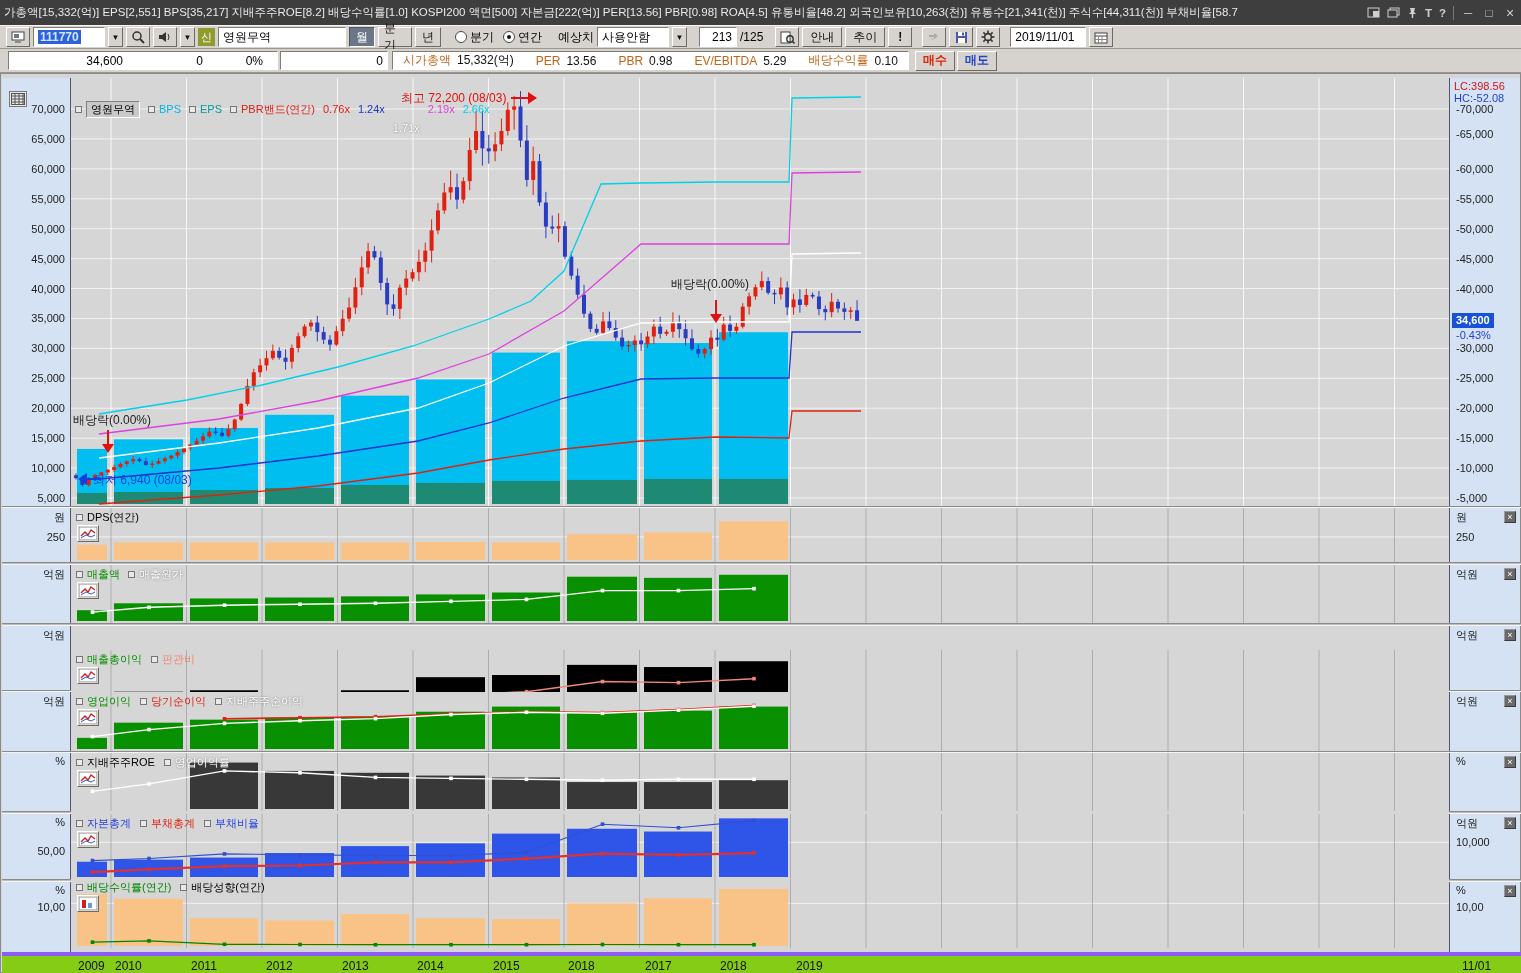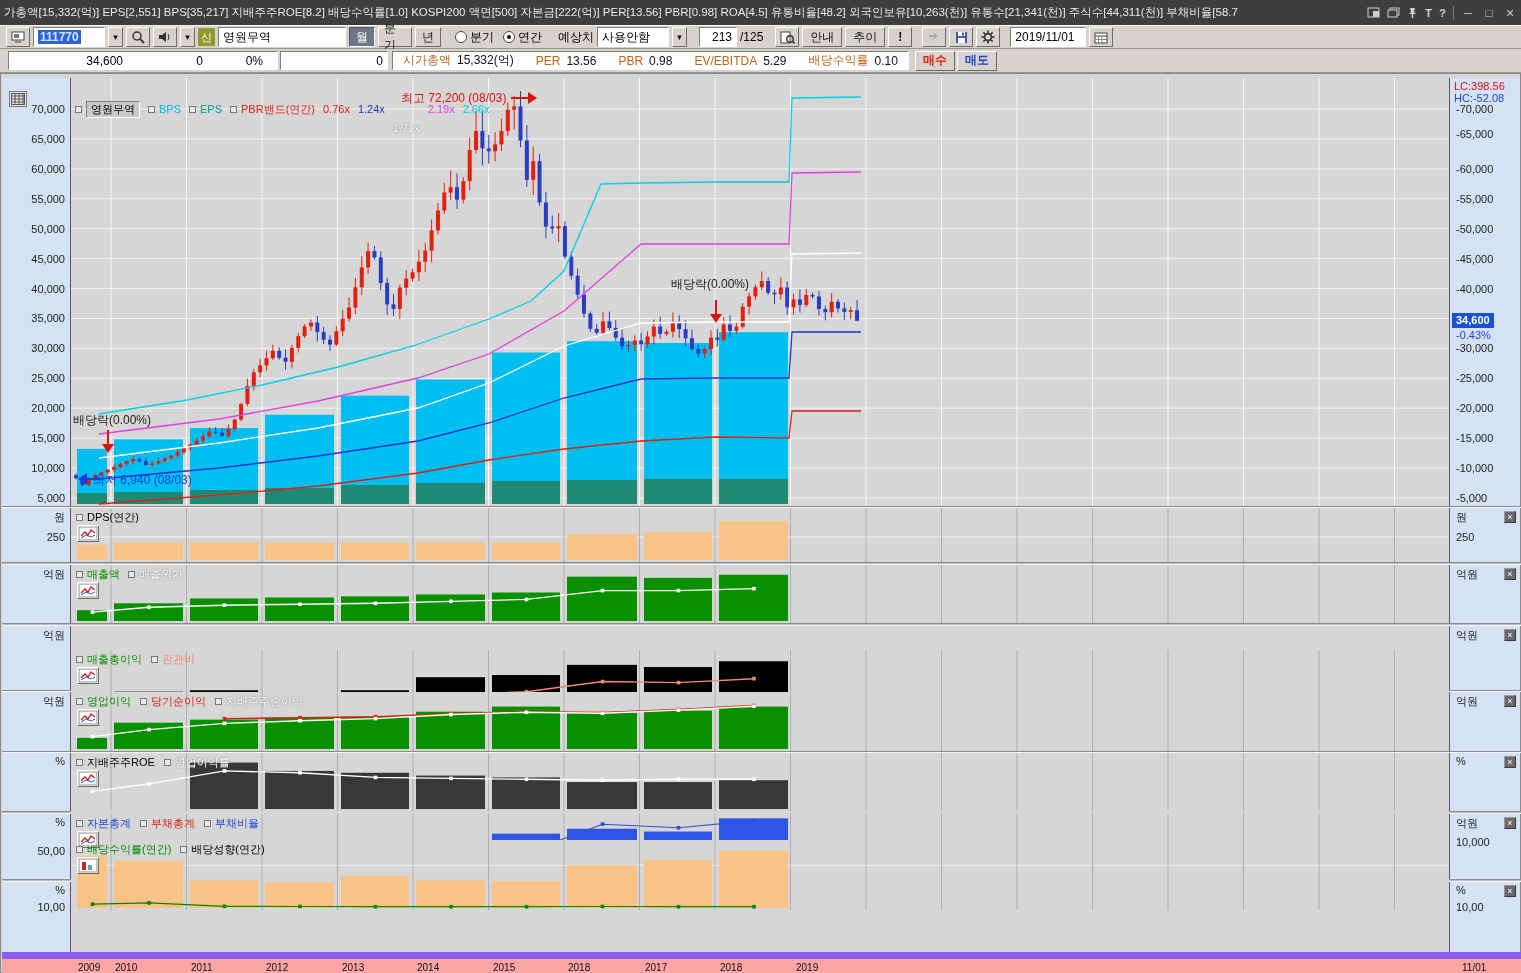--- a/index.html
+++ b/index.html
@@ -56,22 +56,22 @@
   .legend .boxed { background:#c9c9c9; border:1px solid; border-color:#808080 #fff #fff #808080; padding:0 4px; }
   .miniicon { position:absolute; width:22px; height:17px; z-index:5; }
   .xbtn { position:absolute; right:4px; top:3px; width:12px; height:12px; background:#6a6a6a;
     color:#fff; font-size:9px; line-height:11px; text-align:center;
     border:1px solid; border-color:#9a9a9a #3a3a3a #3a3a3a #9a9a9a; }
   .annot { position:absolute; font-size:12px; white-space:nowrap; z-index:6; }
   #pricebox { position:absolute; background:#1850d8; color:#fff; font-weight:bold;
     font-size:11px; padding:1px 4px 2px 4px; z-index:7; }
   #pctlabel { position:absolute; color:#2244cc; font-size:11px; z-index:7; }
   .lc { color:#e01010; } .hc { color:#2244cc; }
-  #bottombar { position:absolute; background:#fca5a5; border-top:7px solid #8b5cf6;
-    font-size:10px; color:#111; }
+  #bottombar { position:absolute; background:#84cc16; border-top:4px solid #8b5cf6;
+    font-size:12px; color:#111; }
   .yearlabel { position:absolute; top:3px; }
   svg { display:block; }
 </style>
 </head>
 <body>
 
 <div id="titlebar">
   <span class="metrics">가총액[15,332(억)]  EPS[2,551]  BPS[35,217]  지배주주ROE[8.2]  배당수익률[1.0]  KOSPI200 액면[500]  자본금[222(억)]  PER[13.56]  PBR[0.98]  ROA[4.5]  유통비율[48.2]  외국인보유[10,263(천)]  유통수[21,341(천)]  주식수[44,311(천)]  부채비율[58.7</span>
   <span class="winicons">
     <span>
@@ -1014,21 +1014,21 @@
     </div>
     <div class="axis left abs" style="left: 1px; top: 808px; width: 69px; height: 70px;">
       <div class="ticklabel" style="top: 2px;">%</div>
       <div class="ticklabel" style="top: 19.3333px;">10,00</div>
     </div>
     <div class="axis right abs" style="left: 1448px; top: 808px; width: 71px; height: 70px;">
       <div class="ticklabelR" style="top: 2px;">%</div>
       <div class="xbtn">×</div>
       <div class="ticklabelR" style="top: 19.3333px;">10,00</div>
     </div>
-    <div class="plot abs" style="left: 70px; top: 766px; width: 1378px; height: 88px;">
+    <div class="plot abs" style="left: 70px; top: 804px; width: 1378px; height: 88px;">
       <svg width="1378" height="70" viewBox="0 0 1378 70">
         <line x1="0" y1="25.333333333333336" x2="1378" y2="25.333333333333336" stroke="#f2f2f2"></line>
         <rect x="6" y="15.946666666666673" width="30" height="52.05333333333333" fill="#f9c388"></rect>
         <rect x="43" y="20.64" width="69" height="47.36" fill="#f9c388"></rect>
         <rect x="119" y="40.266666666666666" width="68" height="27.733333333333334" fill="#f9c388"></rect>
         <rect x="194" y="42.4" width="69" height="25.6" fill="#f9c388"></rect>
         <rect x="270" y="36" width="68" height="32" fill="#f9c388"></rect>
         <rect x="345" y="40.266666666666666" width="69" height="27.733333333333334" fill="#f9c388"></rect>
         <rect x="421" y="41.120000000000005" width="68" height="26.879999999999995" fill="#f9c388"></rect>
         <rect x="496" y="25.333333333333336" width="70" height="42.666666666666664" fill="#f9c388"></rect>

